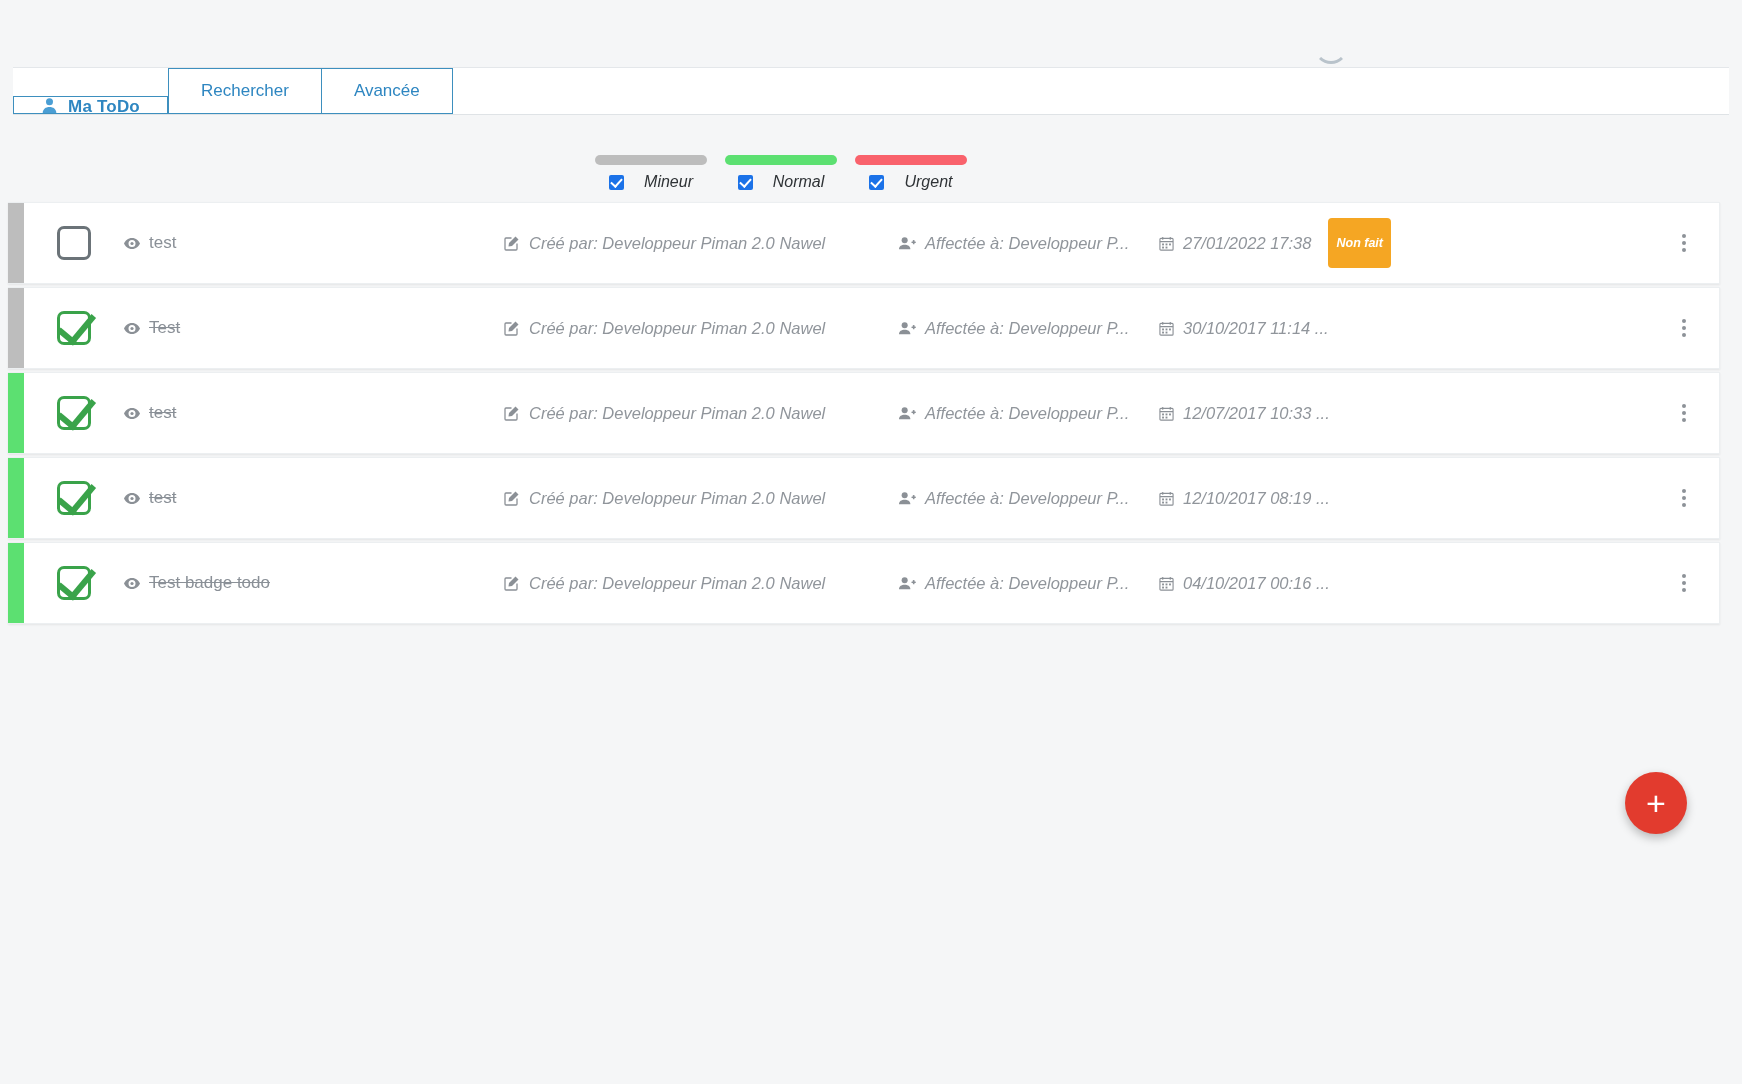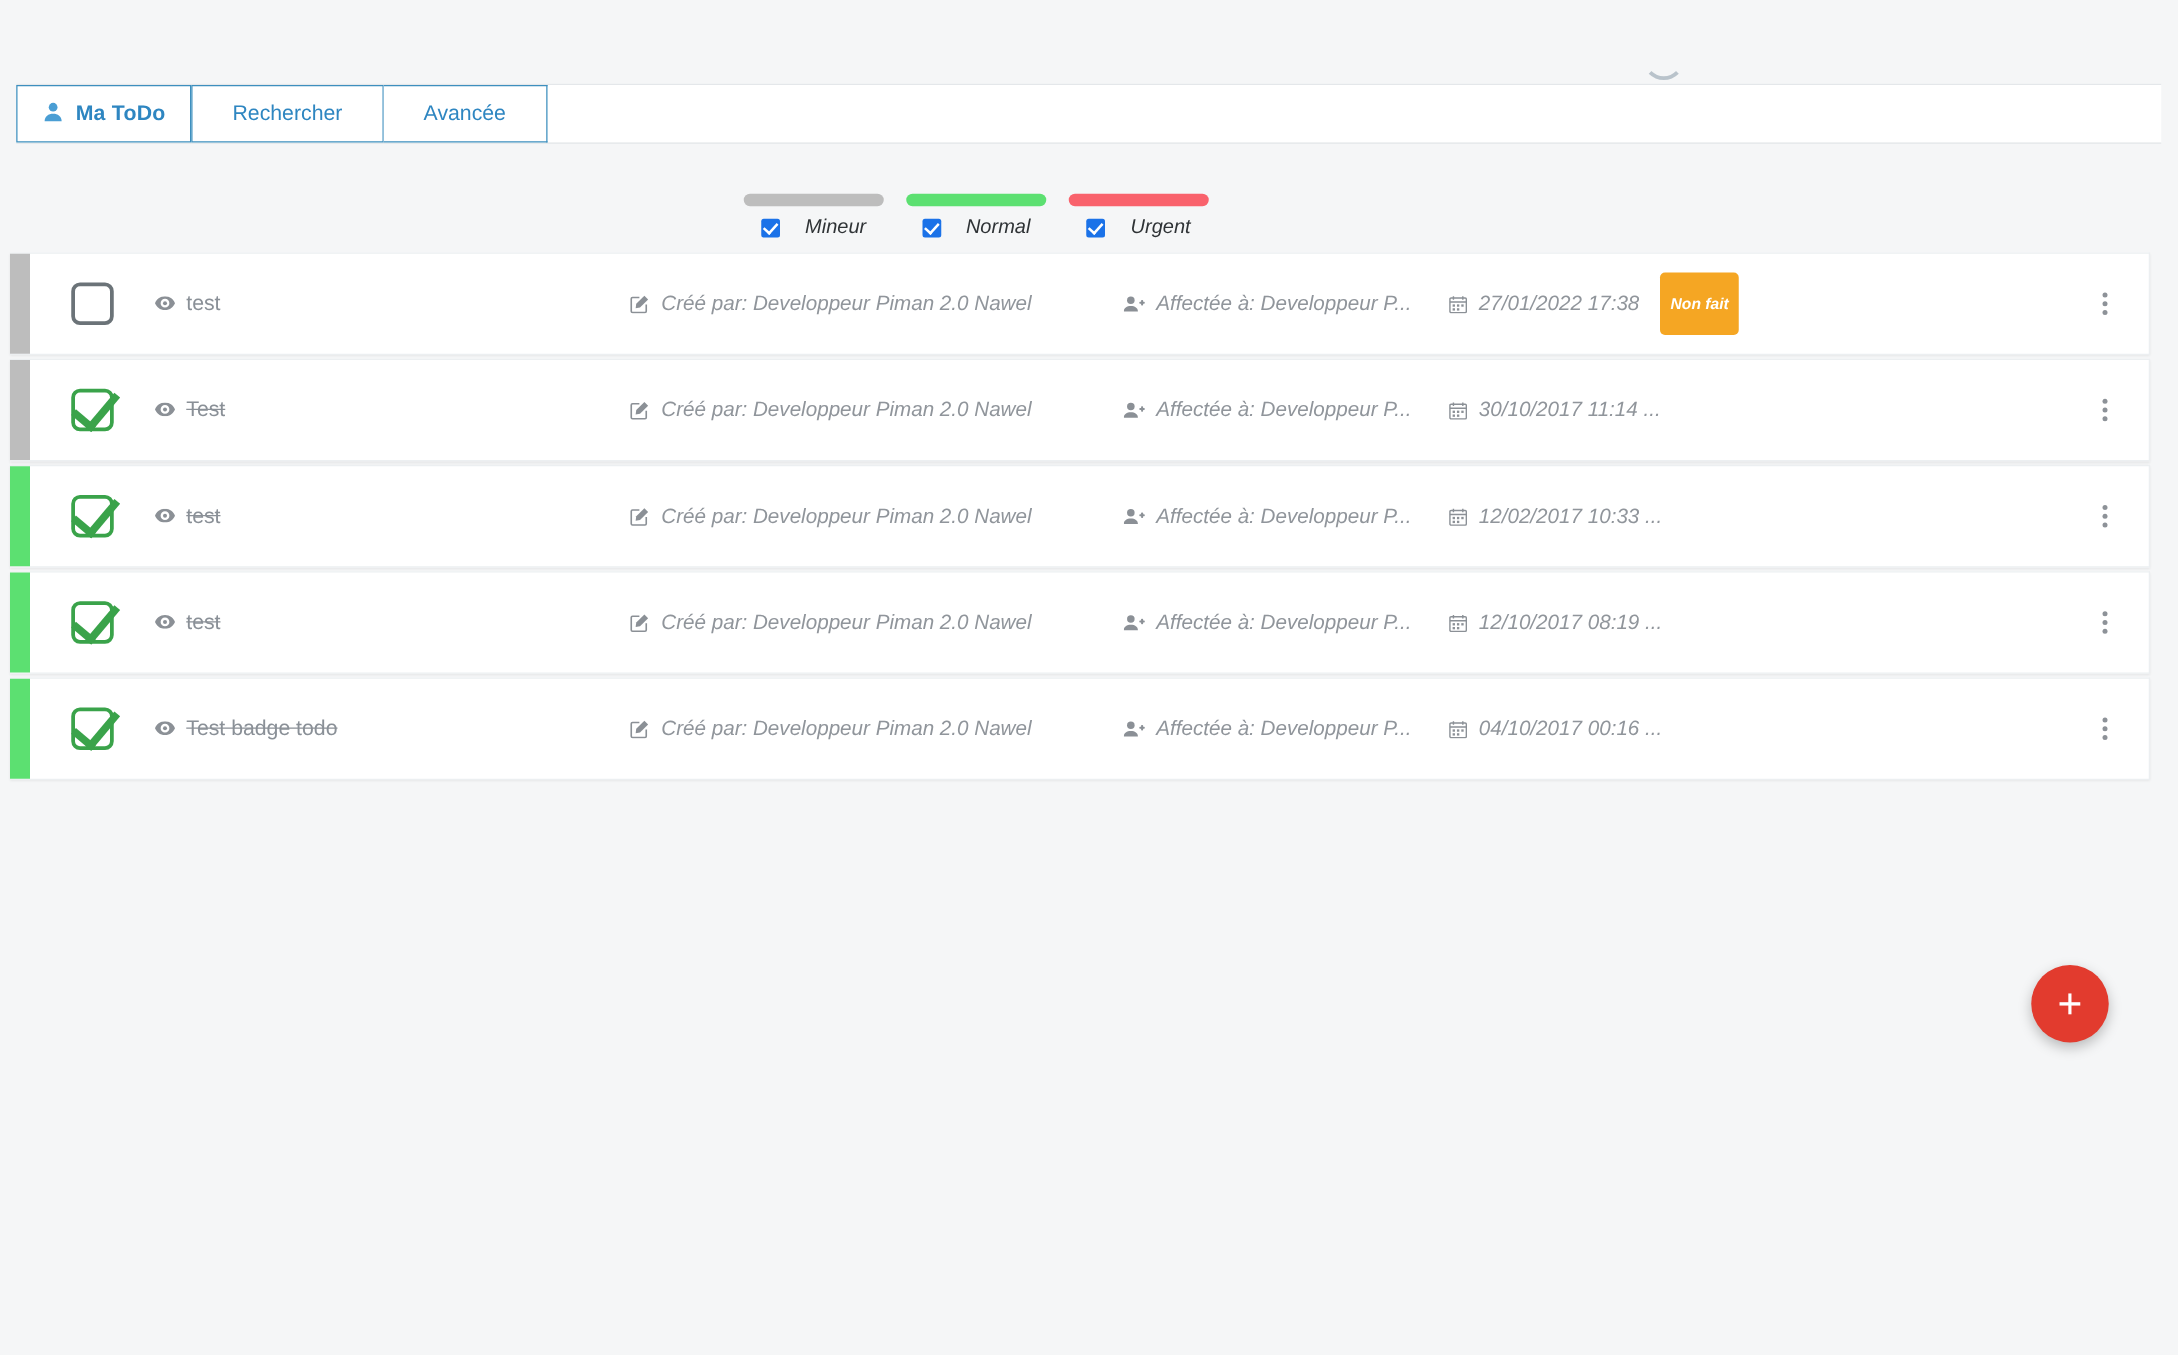--- a/index.html
+++ b/index.html
@@ -14,26 +14,27 @@
   
   .searchbar {
     position: absolute; left: 13px; top: 67px;
     width: 1716px; height: 48px;
     display: flex; align-items: stretch;
     background: #ffffff;
     border-top: 1px solid #e4e7ea;
     border-bottom: 1px solid #dfe3e6;
   }
   .todo-tab {
-    width: 140px; display: flex; align-items: center; justify-content: center;
+    width: 155px; display: flex; justify-content: center;
     gap: 10px;
     border: 1px solid #3d8fbe;
     background: #ffffff;
     color: #2e86c1; font-size: 17px; font-weight: bold;
     letter-spacing: .2px;
+    margin-top: 28px;
   }
   .todo-tab .person-ico { color: #4a9ed4; font-size: 17px; line-height: 1; }
   .search-input {
     flex: 1;
     border: none; outline: none;
     padding: 0 20px;
     font-family: "Liberation Sans", sans-serif;
     font-size: 18px; color: #3c4043;
     background: transparent;
   }
@@ -352,21 +353,21 @@
               <path d="M1 6h14M4 1v3M12 1v3"></path>
               <g fill="#8b9096" stroke="none">
                 <rect x="3.3" y="8" width="2" height="2"></rect>
                 <rect x="7" y="8" width="2" height="2"></rect>
                 <rect x="10.7" y="8" width="2" height="2"></rect>
                 <rect x="3.3" y="11.3" width="2" height="2"></rect>
                 <rect x="7" y="11.3" width="2" height="2"></rect>
               </g>
             </svg>
           </span>
-          <span>12/02/2017 10:33 ...</span>
+          <span>12/07/2017 10:33 ...</span>
         </div>
         <div class="kebab">
           <span class="dots">
             <i></i>
             <i></i>
             <i></i>
           </span>
         </div>
       </div>
       <div class="task">

